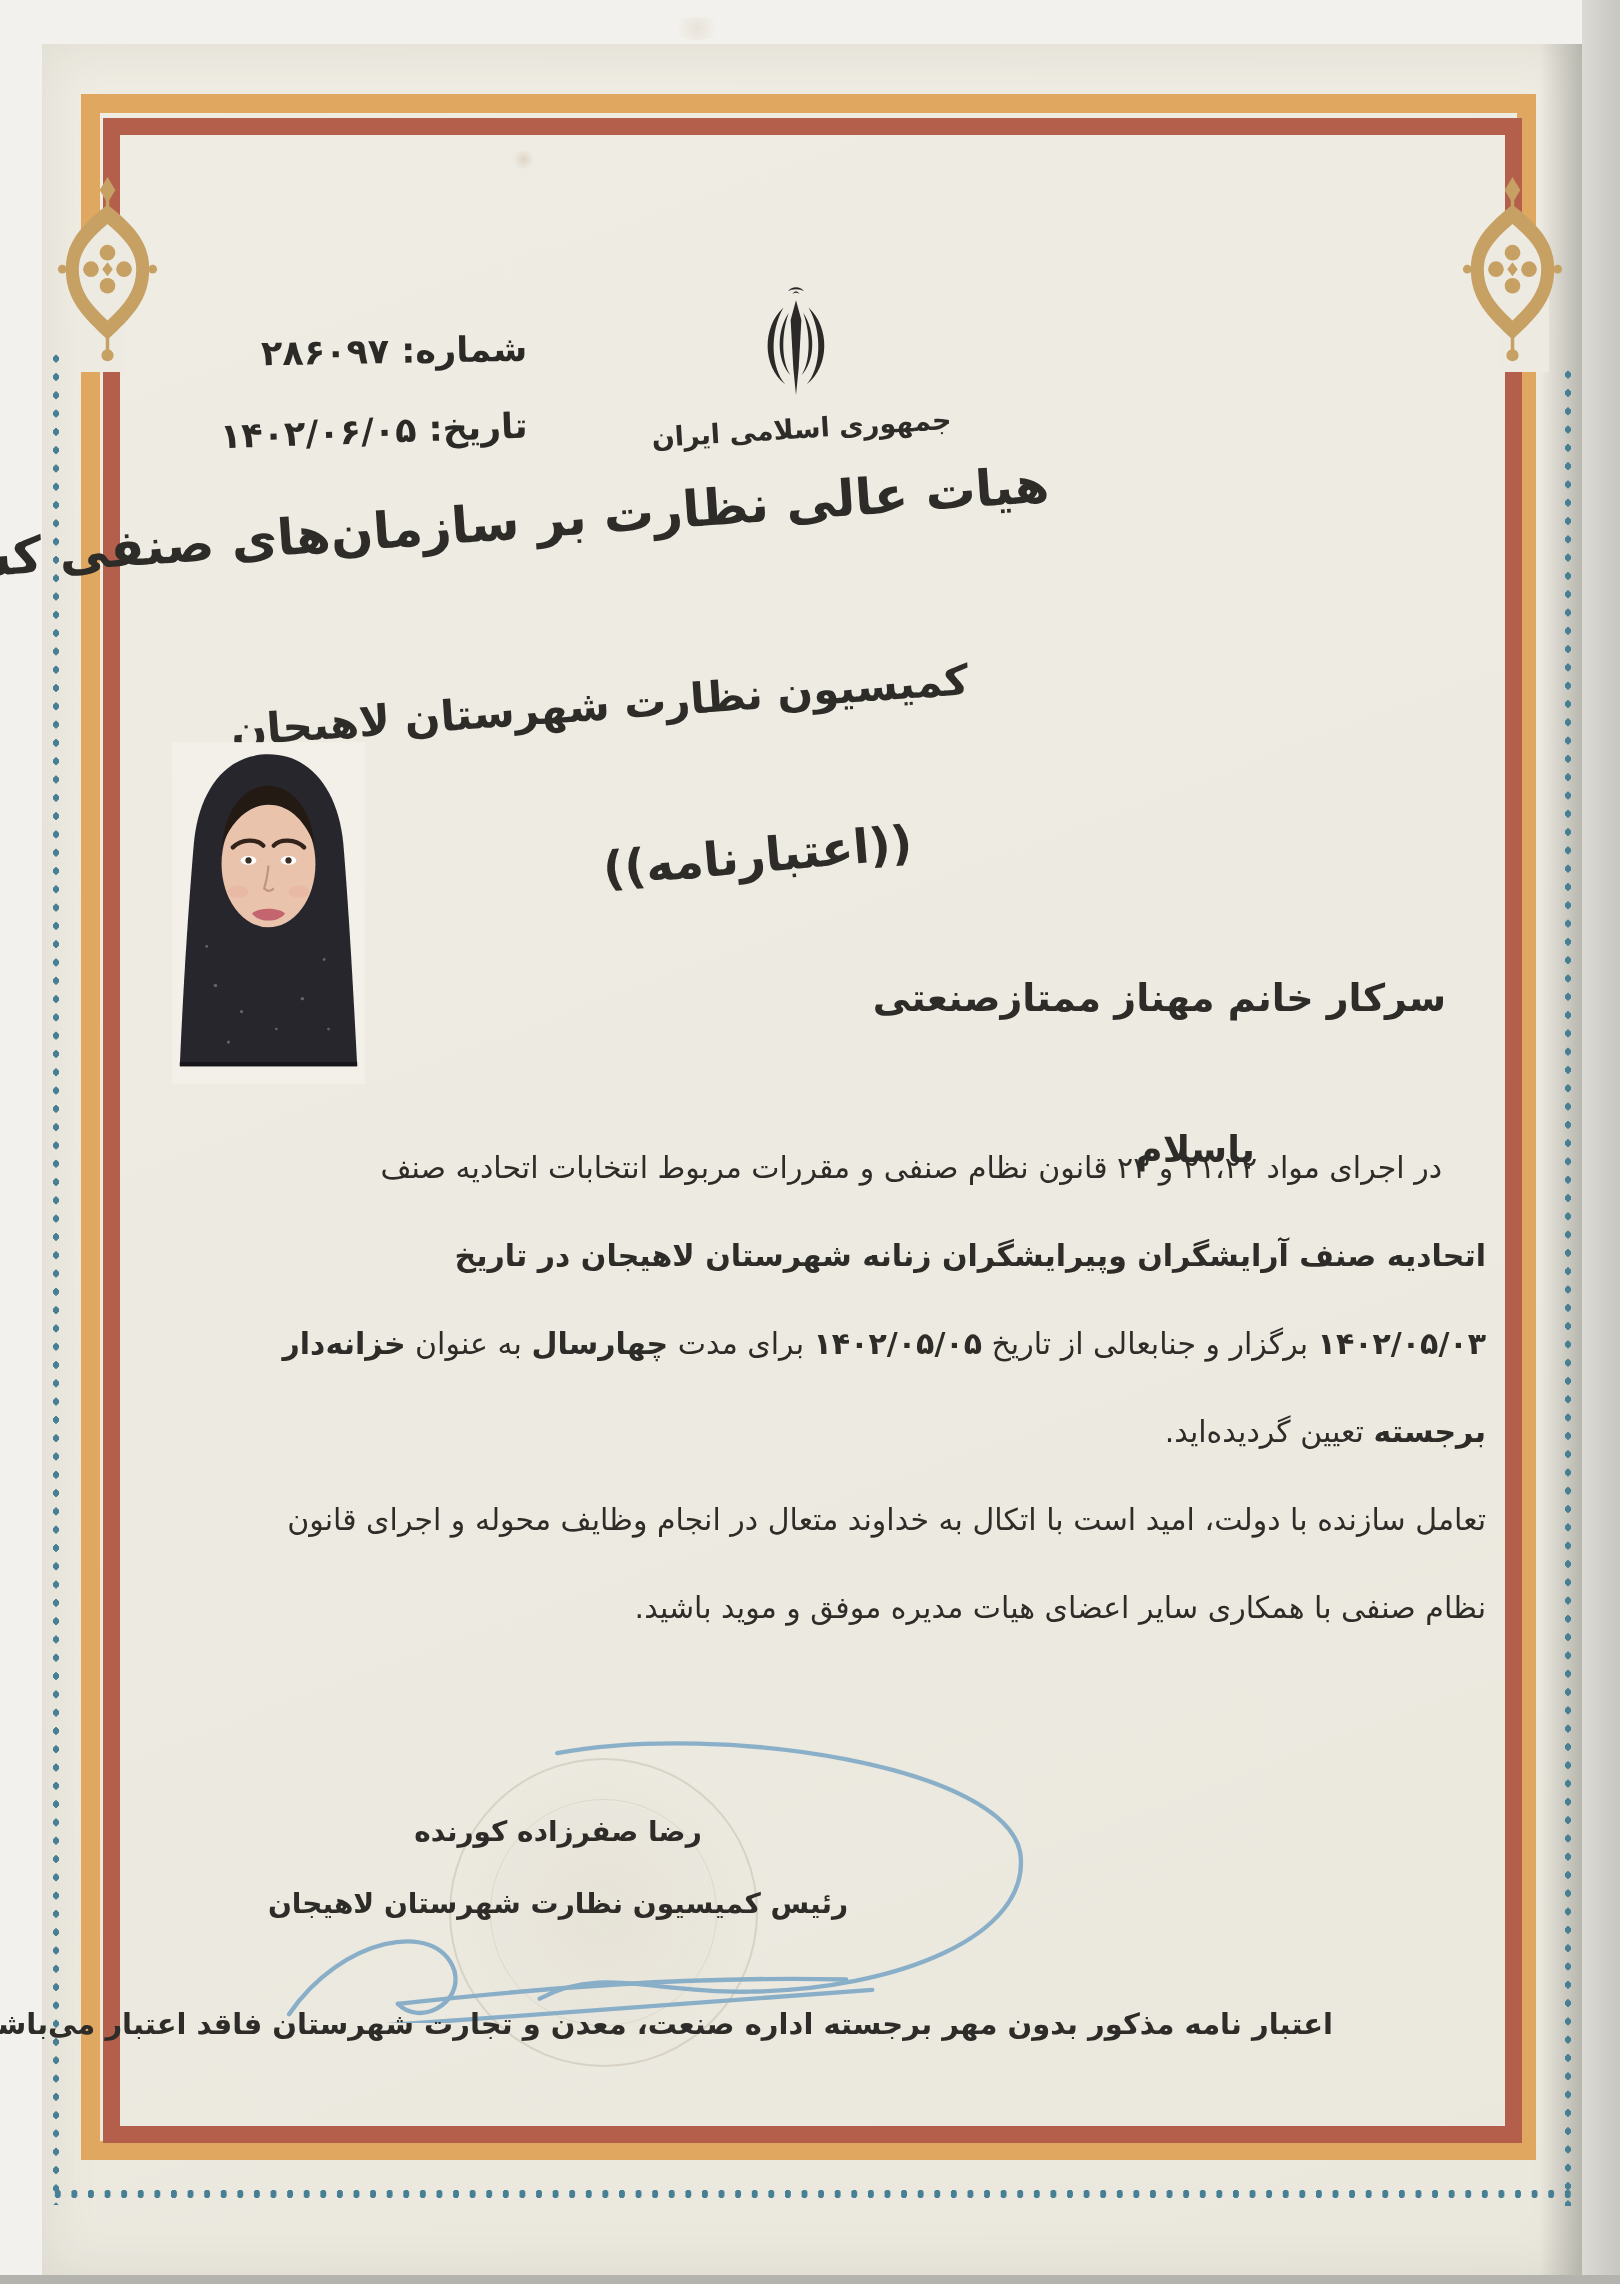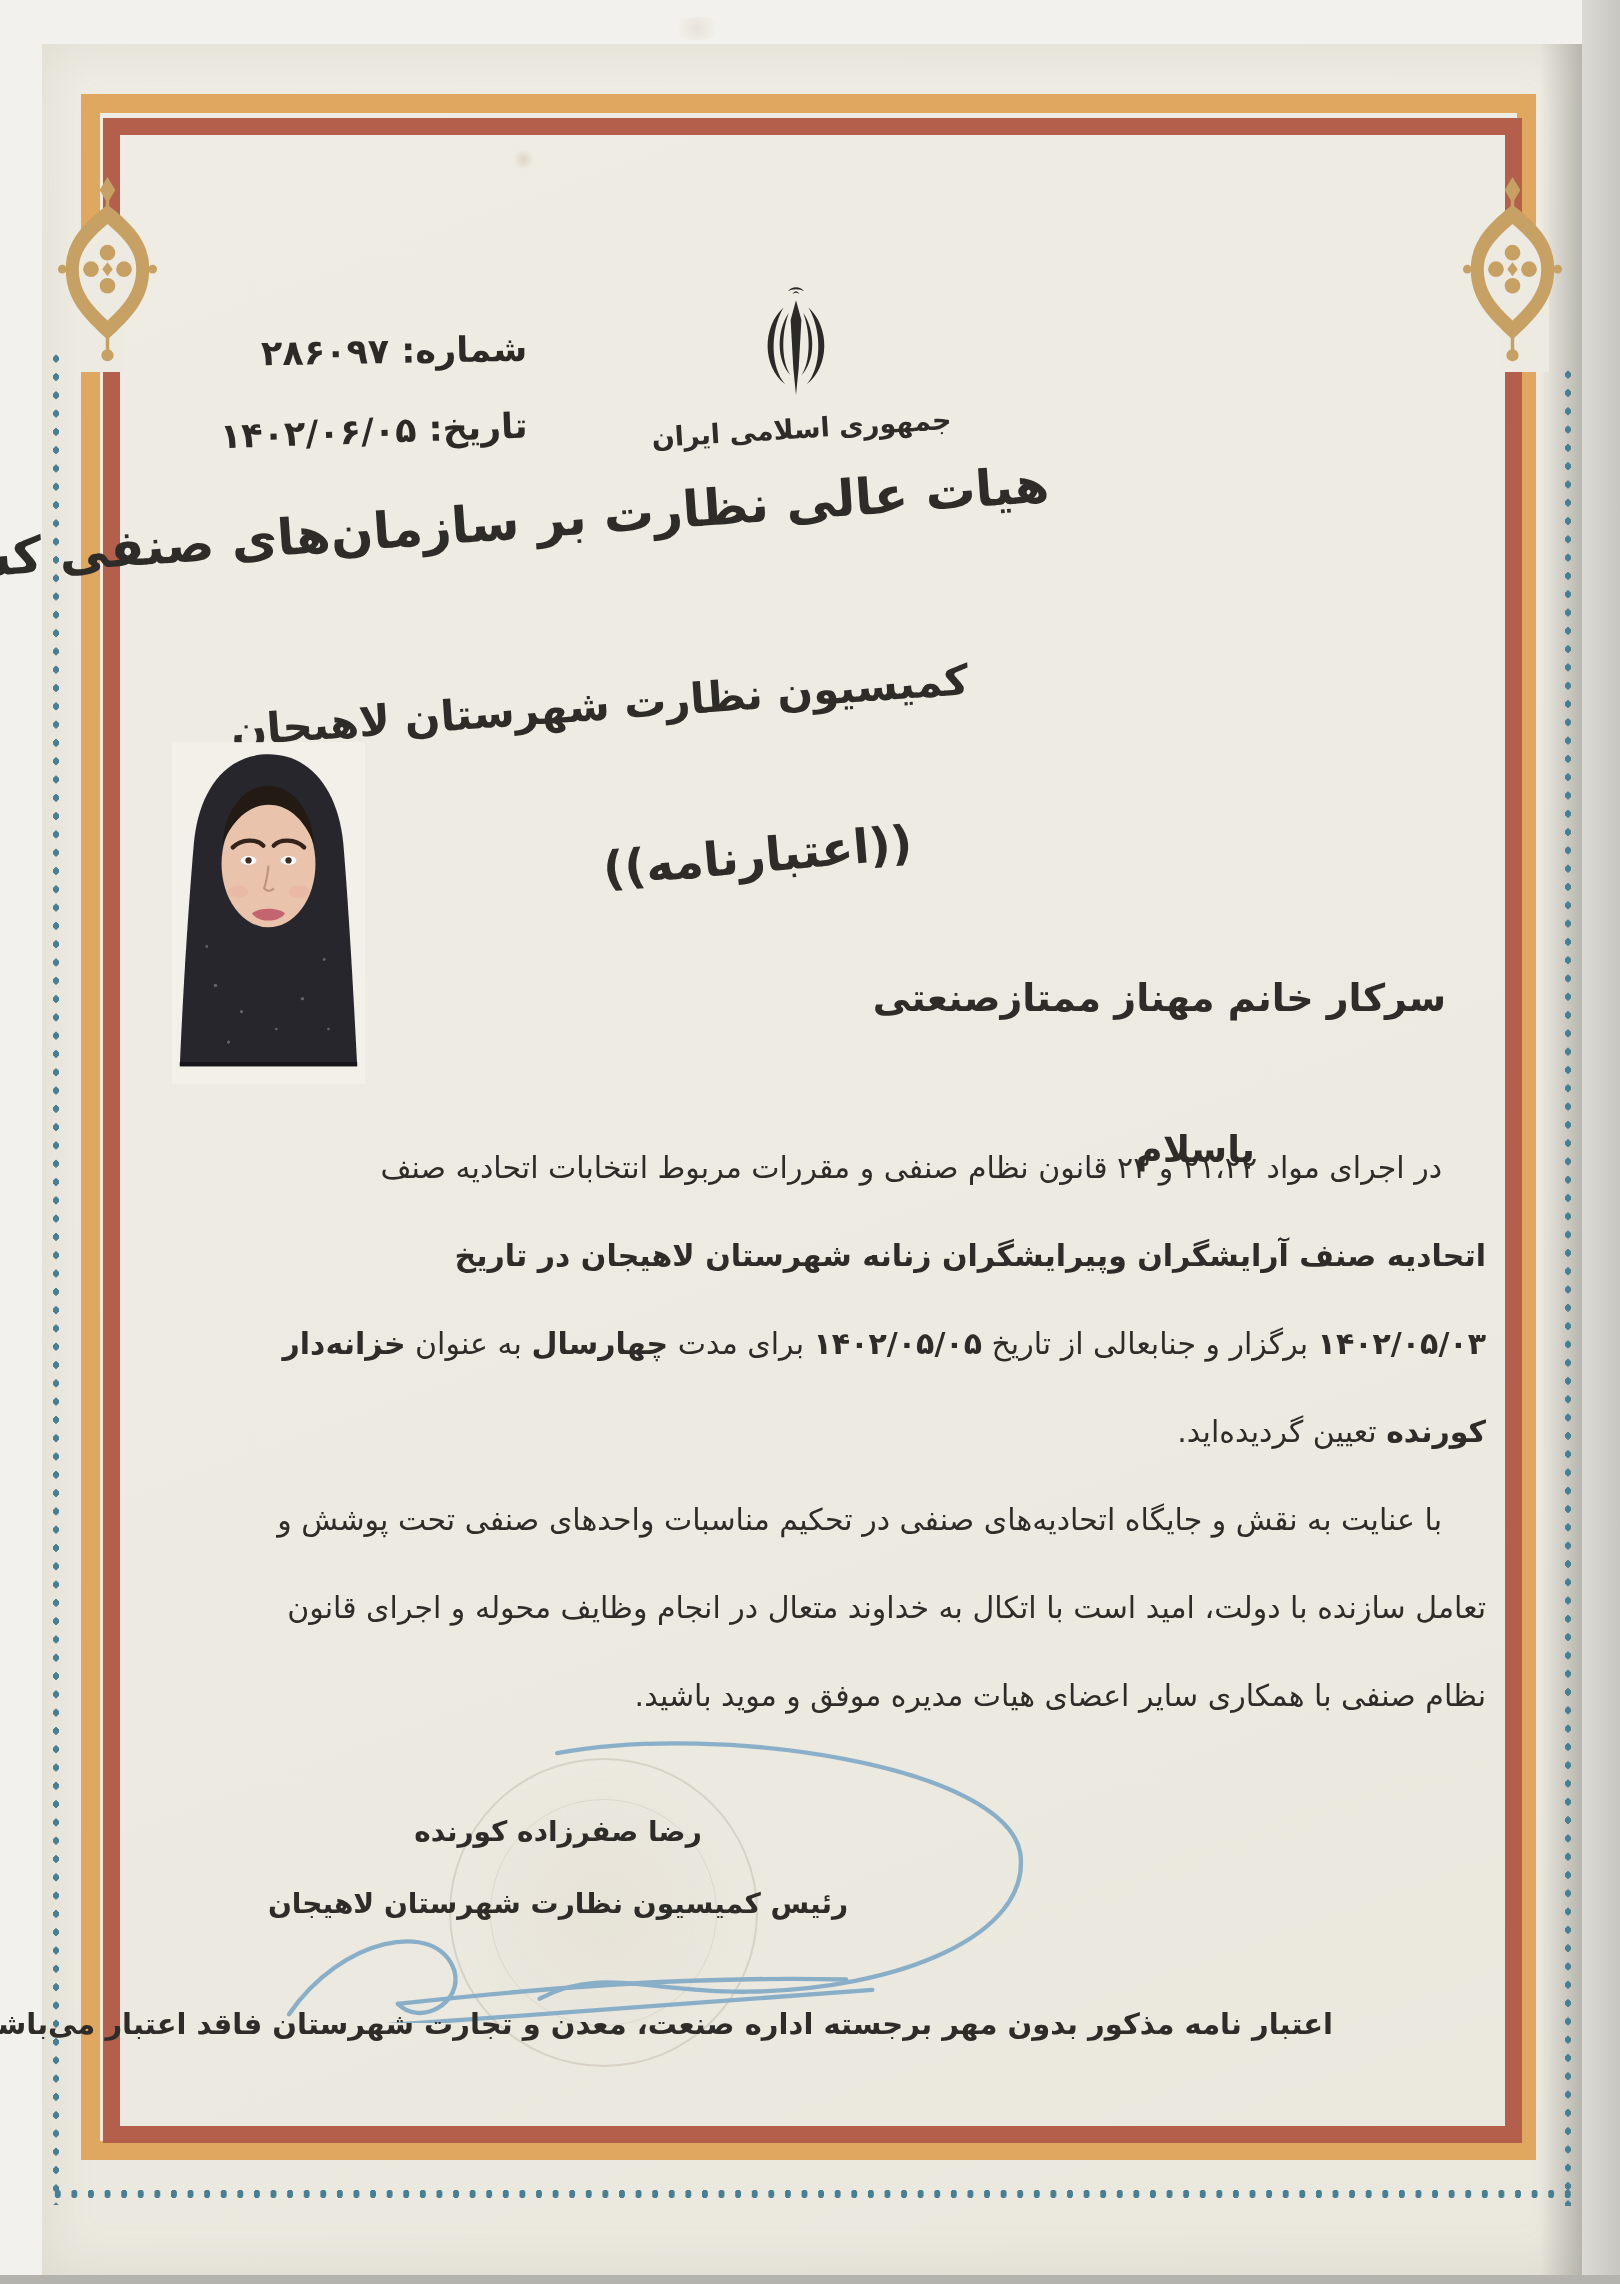--- a/index.html
+++ b/index.html
@@ -196,22 +196,21 @@
     </svg>
   </div>
 
   <div class="recipient fa">سرکار خانم مهناز ممتازصنعتی</div>
   <div class="salutation fa">باسلام</div>
 
   <div class="body-text">
     <div class="line indent">در اجرای مواد ۲۱،۲۲ و ۲۳ قانون نظام صنفی و مقررات مربوط انتخابات اتحادیه صنف</div>
     <div class="line bold">اتحادیه صنف آرایشگران وپیرایشگران زنانه شهرستان لاهیجان در تاریخ</div>
     <div class="line"><span class="bold">۱۴۰۲/۰۵/۰۳</span><span> برگزار و جنابعالی از تاریخ </span><span class="bold">۱۴۰۲/۰۵/۰۵</span><span> برای مدت </span><span class="bold">چهارسال</span><span> به عنوان </span><span class="bold">خزانه‌دار</span></div>
-    <div class="line"><span class="bold">کورنده</span><span> تعیین گردیده‌اید.</span></div>
-    <div class="line indent">با عنایت به نقش و جایگاه اتحادیه‌های صنفی در تحکیم مناسبات واحدهای صنفی تحت پوشش و</div>
+    <div class="line"><span class="bold">برجسته</span><span> تعیین گردیده‌اید.</span></div>
     <div class="line">تعامل سازنده با دولت، امید است با اتکال به خداوند متعال در انجام وظایف محوله و اجرای قانون</div>
     <div class="line">نظام صنفی با همکاری سایر اعضای هیات مدیره موفق و موید باشید.</div>
   </div>
 
   <div class="seal"></div>
 
   <svg class="signature" viewBox="0 0 920 340">
     <g fill="none" stroke="#7fa9c6" stroke-width="5" stroke-linecap="round" opacity="0.9">
       <path d="M370,30 C560,-5 885,45 902,145 C915,240 760,302 590,304 C480,306 420,274 350,312"></path>
       <path d="M62,330 C122,242 232,220 252,280 C262,318 212,344 187,318"></path>

